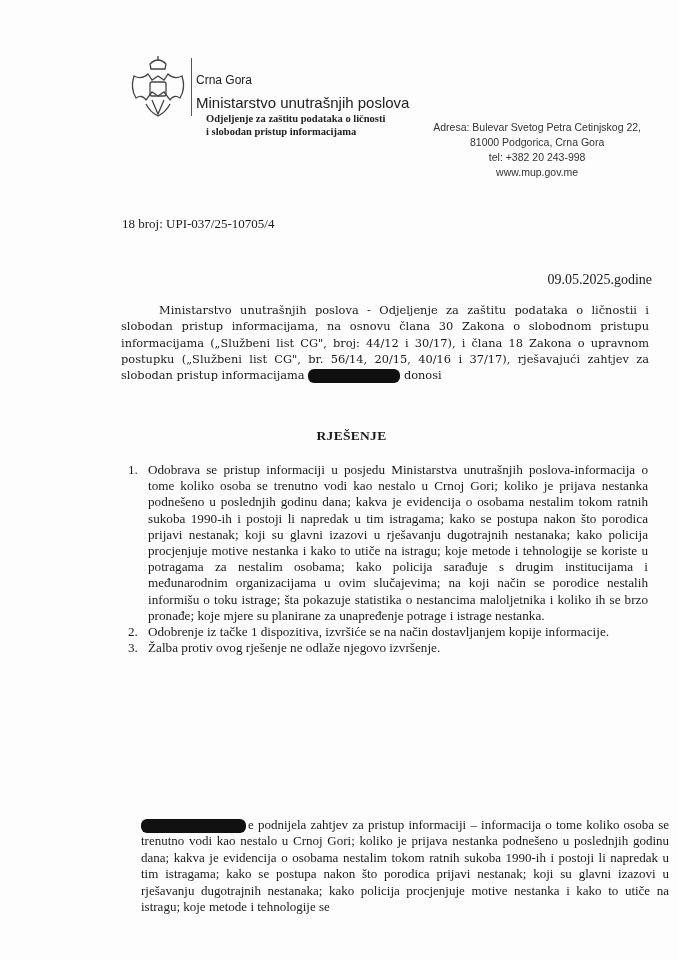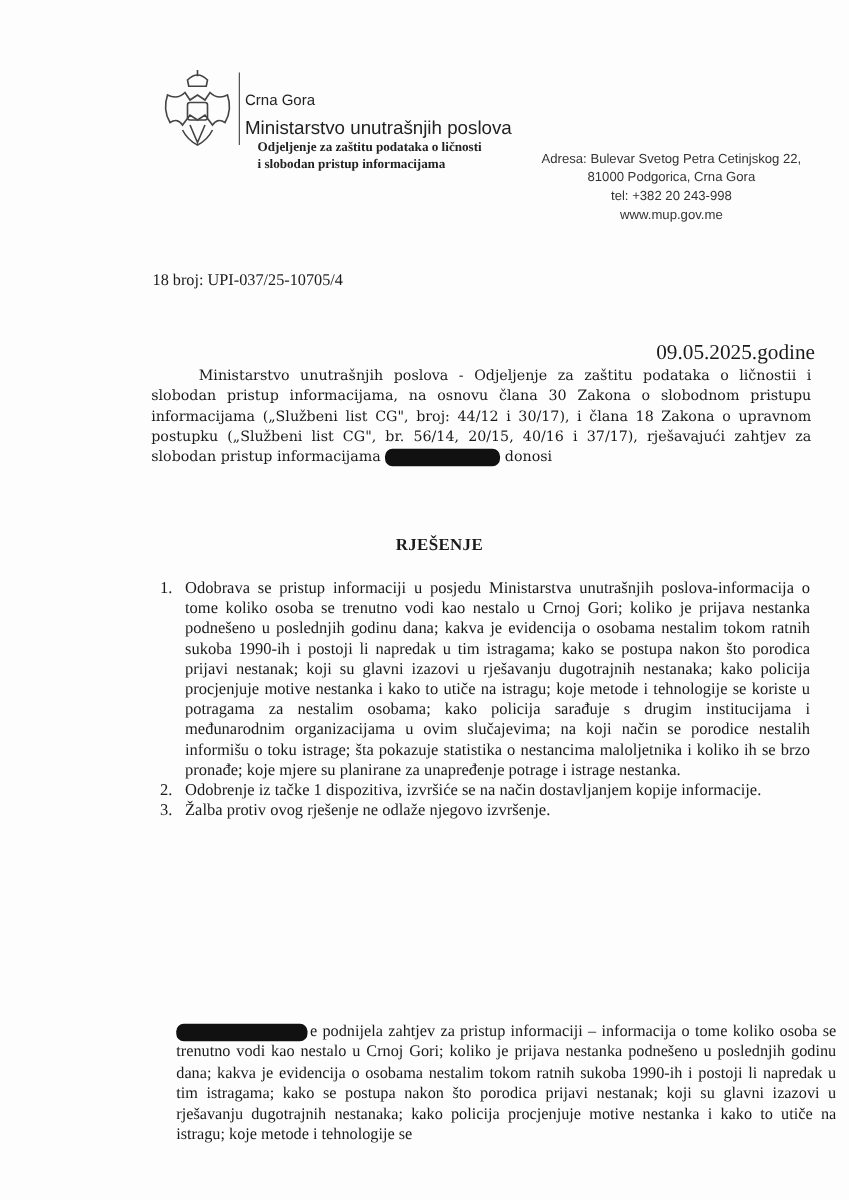--- a/index.html
+++ b/index.html
@@ -8,22 +8,22 @@
     color:#1a1a1a;
   }
   .page { position:absolute; left:0; top:0; width:679px; height:960px; }
   .crest { position:absolute; left:128px; top:54px; width:60px; height:66px; }
   .vline { position:absolute; left:191px; top:58px; width:1px; height:58px; background:#555; }
   .country { position:absolute; left:196px; top:73px; font-family:"Liberation Sans",sans-serif; font-size:12px; color:#222; }
   .ministry { position:absolute; left:196px; top:94px; font-family:"Liberation Sans",sans-serif; font-size:15px; color:#222; }
   .dept { position:absolute; left:206px; top:112px; font-family:"Liberation Serif",serif; font-weight:bold; font-size:10.5px; line-height:13px; color:#222; }
   .addr { position:absolute; right:38px; top:120px; text-align:center; font-family:"Liberation Sans",sans-serif; font-size:10.5px; line-height:15px; color:#333; }
   .refno { position:absolute; left:122px; top:216px; font-family:"Liberation Serif",serif; font-size:13px; }
-  .date { position:absolute; right:27px; top:272px; font-family:"Liberation Serif",serif; font-size:17px; }
-  .intro { position:absolute; left:121px; top:292px; width:528px; font-family:"DejaVu Serif",serif; font-size:11.4px; line-height:16.3px; text-align:justify; }
+  .date { position:absolute; right:27px; top:272px; font-family:"Liberation Serif",serif; font-size:14px; }
+  .intro { position:absolute; left:121px; top:302px; width:528px; font-family:"DejaVu Serif",serif; font-size:11.4px; line-height:16.3px; text-align:justify; }
   .intro p { margin:0; text-indent:38px; }
   .redact { display:inline-block; background:#111; border-radius:6px; vertical-align:middle; }
   .h { position:absolute; width:679px; left:0; text-align:center; font-family:"Liberation Serif",serif; font-weight:bold; font-size:13.5px; letter-spacing:0.3px;padding-left:12px; }
   .list { position:absolute; left:128px; top:462px; width:520px; font-family:"Liberation Serif",serif; font-size:13.2px; line-height:16.2px; margin:0; padding:0; list-style:none; }
   .list li { position:relative; padding-left:20px; text-align:justify; }
   .list .num { position:absolute; left:0; top:0; }
   .body2 { position:absolute; left:121px; top:817px; width:528px; font-family:"Liberation Serif",serif; font-size:13px; line-height:16.4px; text-align:justify;margin-left:20px; }
   .body2 p { margin:0; }
 </style>
 </head>

